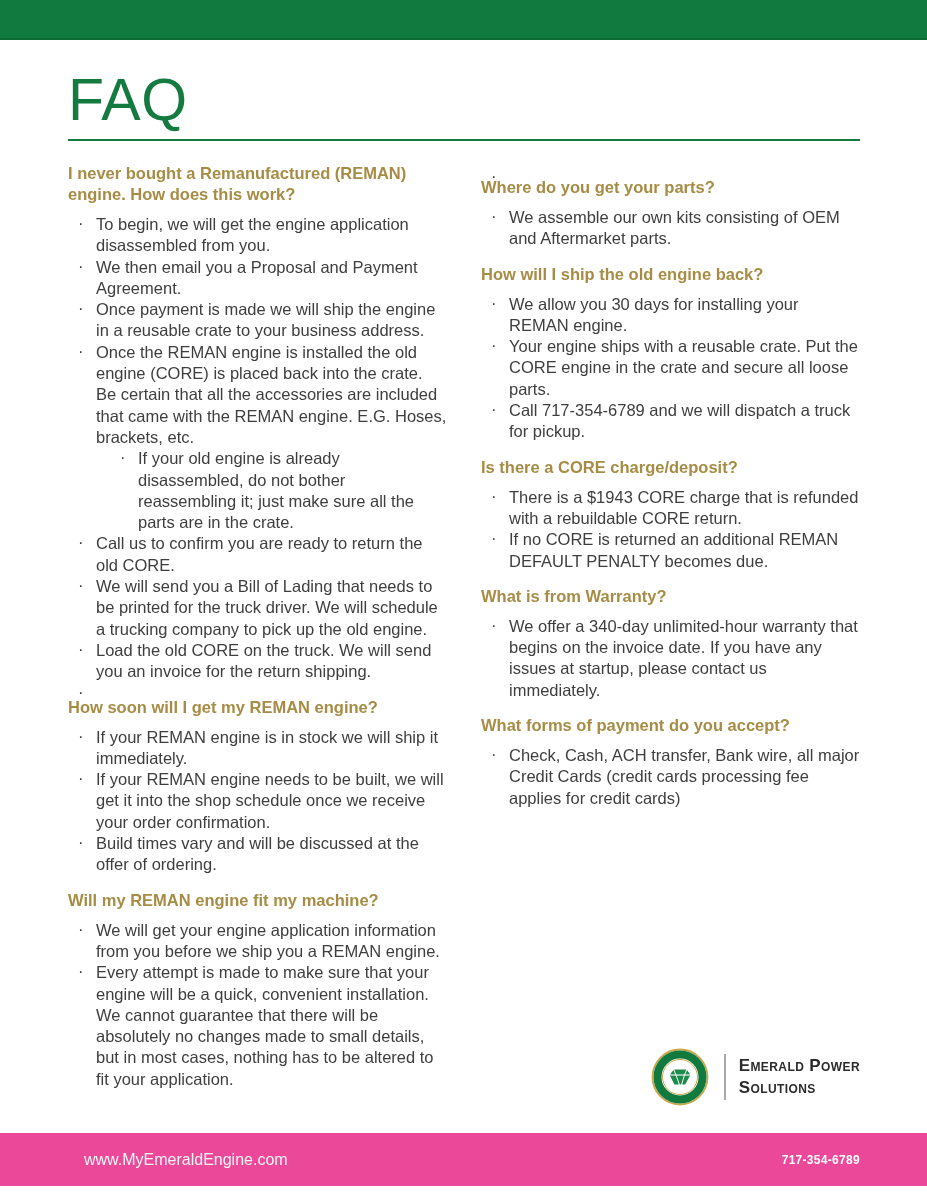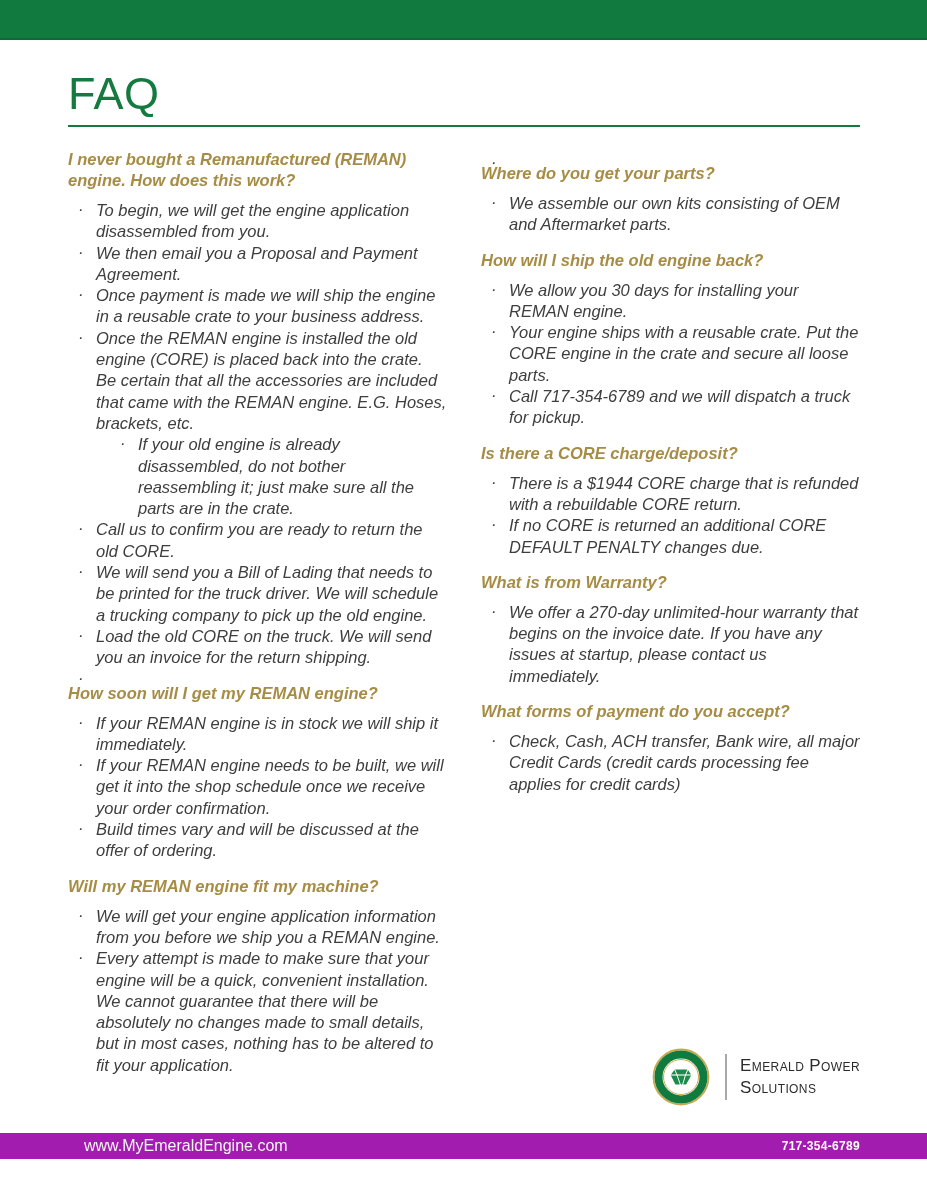--- a/index.html
+++ b/index.html
@@ -22,38 +22,38 @@
     border-bottom: 2px solid #0d6a35;
   }
   .content {
     position: absolute;
     top: 40px; left: 0;
     width: 100%;
     padding: 0 67px 0 68px;
   }
   .faq-title {
     margin-top: 31px;
-    font-size: 45px;
+    font-size: 59px;
     font-weight: 400;
     letter-spacing: 0.5px;
     color: #157a40;
     line-height: 1.0;
   }
   .title-rule {
     margin-top: 9px;
     border: none;
     border-bottom: 2.5px solid #157a40;
     width: 100%;
   }
   .columns {
     display: flex;
     gap: 34px;
     margin-top: 22px;
   }
-  .col { flex: 1; min-width: 0; font-style: italic; }
+  .col { flex: 1; min-width: 0; }
   section { margin-bottom: 2px; }
   .q {
     color: #a68c44;
     font-size: 16.5px;
     font-weight: 700;
     line-height: 21px;
     margin: 14px 0 9px 0;
   }
   .col section:first-child .q { margin-top: 0; }
   .blist { margin-bottom: 4px; }
@@ -80,34 +80,34 @@
   }
   .logo-emblem { width: 58px; height: 58px; display: block; }
   .logo-divider {
     width: 2px;
     height: 46px;
     background: #a9a9a9;
     margin: 0 13px 0 15px;
   }
   .logo-text {
     font-variant: small-caps;
-    font-weight: 400;
+    font-weight: 700;
     font-size: 17px;
     line-height: 1.28;
     letter-spacing: 0.4px;
     color: #2b2b2b;
     white-space: nowrap;
   }
   .footerbar {
     position: absolute;
     top: 1133px;
     left: 0;
     width: 100%;
-    height: 26px;
-    background: #a21caf;
+    height: 53px;
+    background: #ec4899;
     display: flex;
     align-items: center;
     justify-content: space-between;
     padding: 0 67px 0 84px;
   }
   .footer-url {
     color: #f4f7f4;
     font-size: 16px;
     font-weight: 400;
   }
@@ -176,28 +176,28 @@
             <h3 class="q">How will I ship the old engine back?</h3>
             <div class="blist">
               <div class="li"><span class="dot">·</span><span>We allow you 30 days for installing your REMAN engine.</span></div>
               <div class="li"><span class="dot">·</span><span>Your engine ships with a reusable crate. Put the CORE engine in the crate and secure all loose parts.</span></div>
               <div class="li"><span class="dot">·</span><span>Call 717-354-6789 and we will dispatch a truck for pickup.</span></div>
             </div>
           </section>
           <section>
             <h3 class="q">Is there a CORE charge/deposit?</h3>
             <div class="blist">
-              <div class="li"><span class="dot">·</span><span>There is a $1944 CORE charge that is refunded with a rebuildable CORE return.</span></div>
-              <div class="li"><span class="dot">·</span><span>If no CORE is returned an additional CORE DEFAULT PENALTY changes due.</span></div>
+              <div class="li"><span class="dot">·</span><span>There is a $1943 CORE charge that is refunded with a rebuildable CORE return.</span></div>
+              <div class="li"><span class="dot">·</span><span>If no CORE is returned an additional REMAN DEFAULT PENALTY becomes due.</span></div>
             </div>
           </section>
           <section>
             <h3 class="q">What is from Warranty?</h3>
             <div class="blist">
-              <div class="li"><span class="dot">·</span><span>We offer a 270-day unlimited-hour warranty that begins on the invoice date. If you have any issues at startup, please contact us immediately.</span></div>
+              <div class="li"><span class="dot">·</span><span>We offer a 340-day unlimited-hour warranty that begins on the invoice date. If you have any issues at startup, please contact us immediately.</span></div>
             </div>
           </section>
           <section>
             <h3 class="q">What forms of payment do you accept?</h3>
             <div class="blist">
               <div class="li"><span class="dot">·</span><span>Check, Cash, ACH transfer, Bank wire, all major Credit Cards (credit cards processing fee applies for credit cards)</span></div>
             </div>
           </section>
         </div>
     </div>

